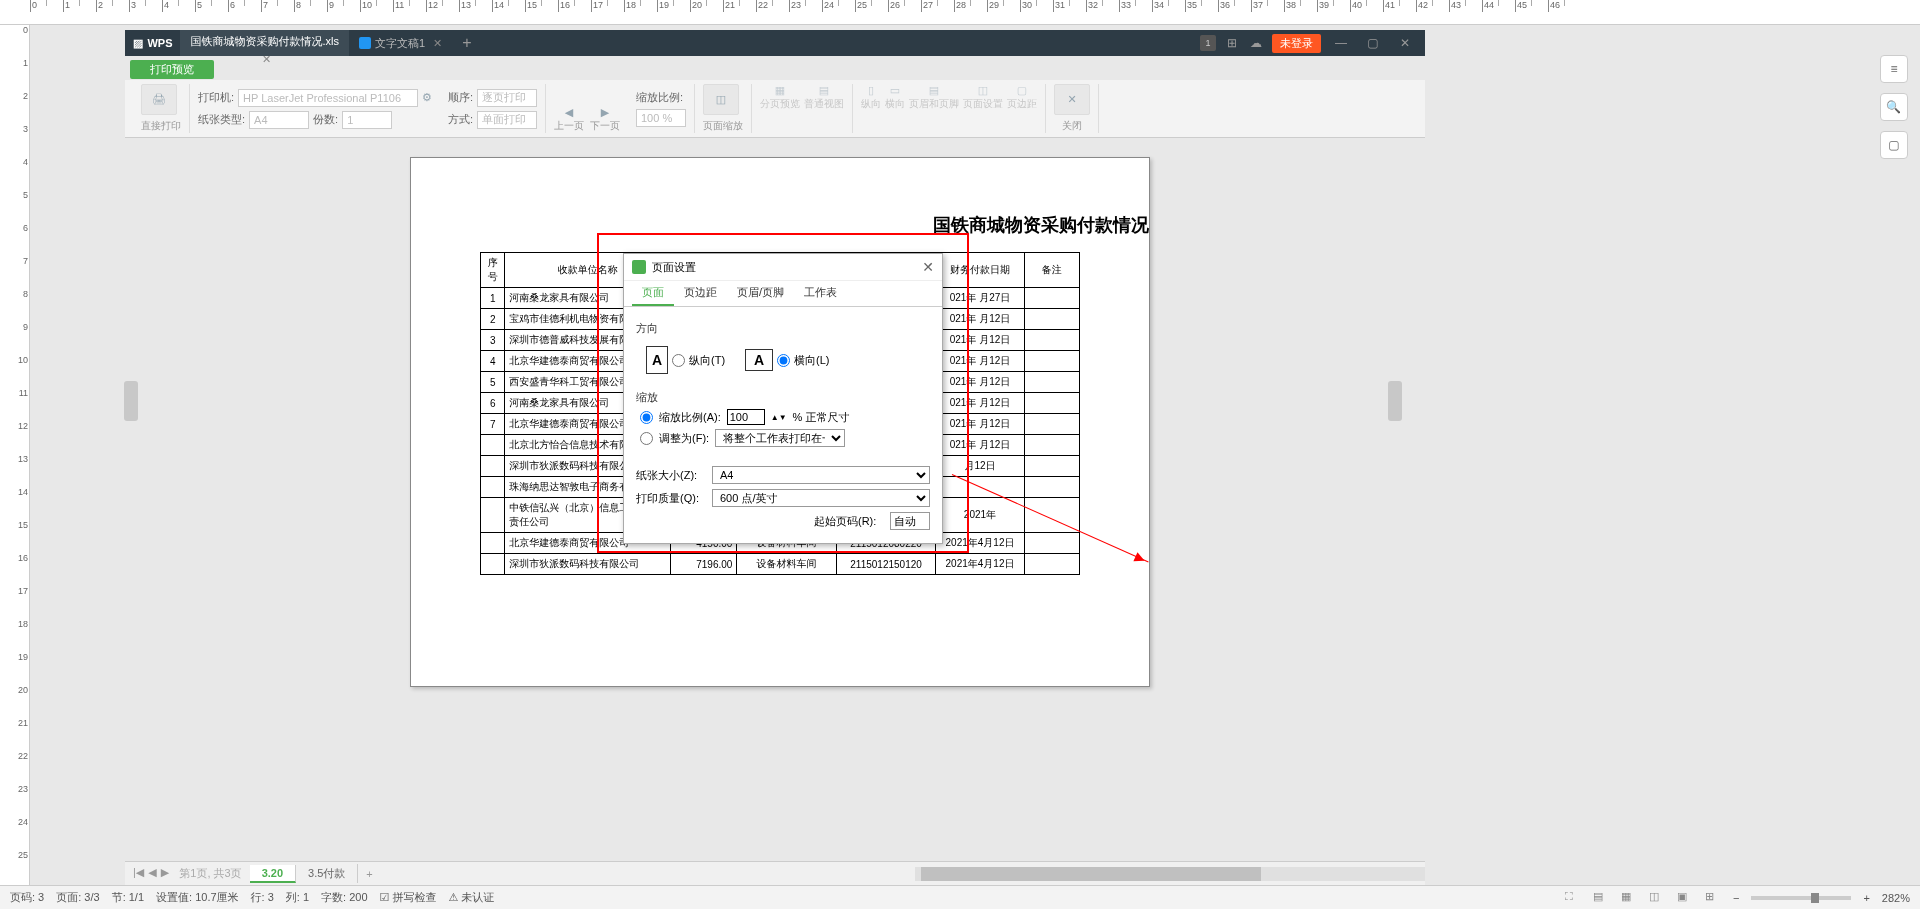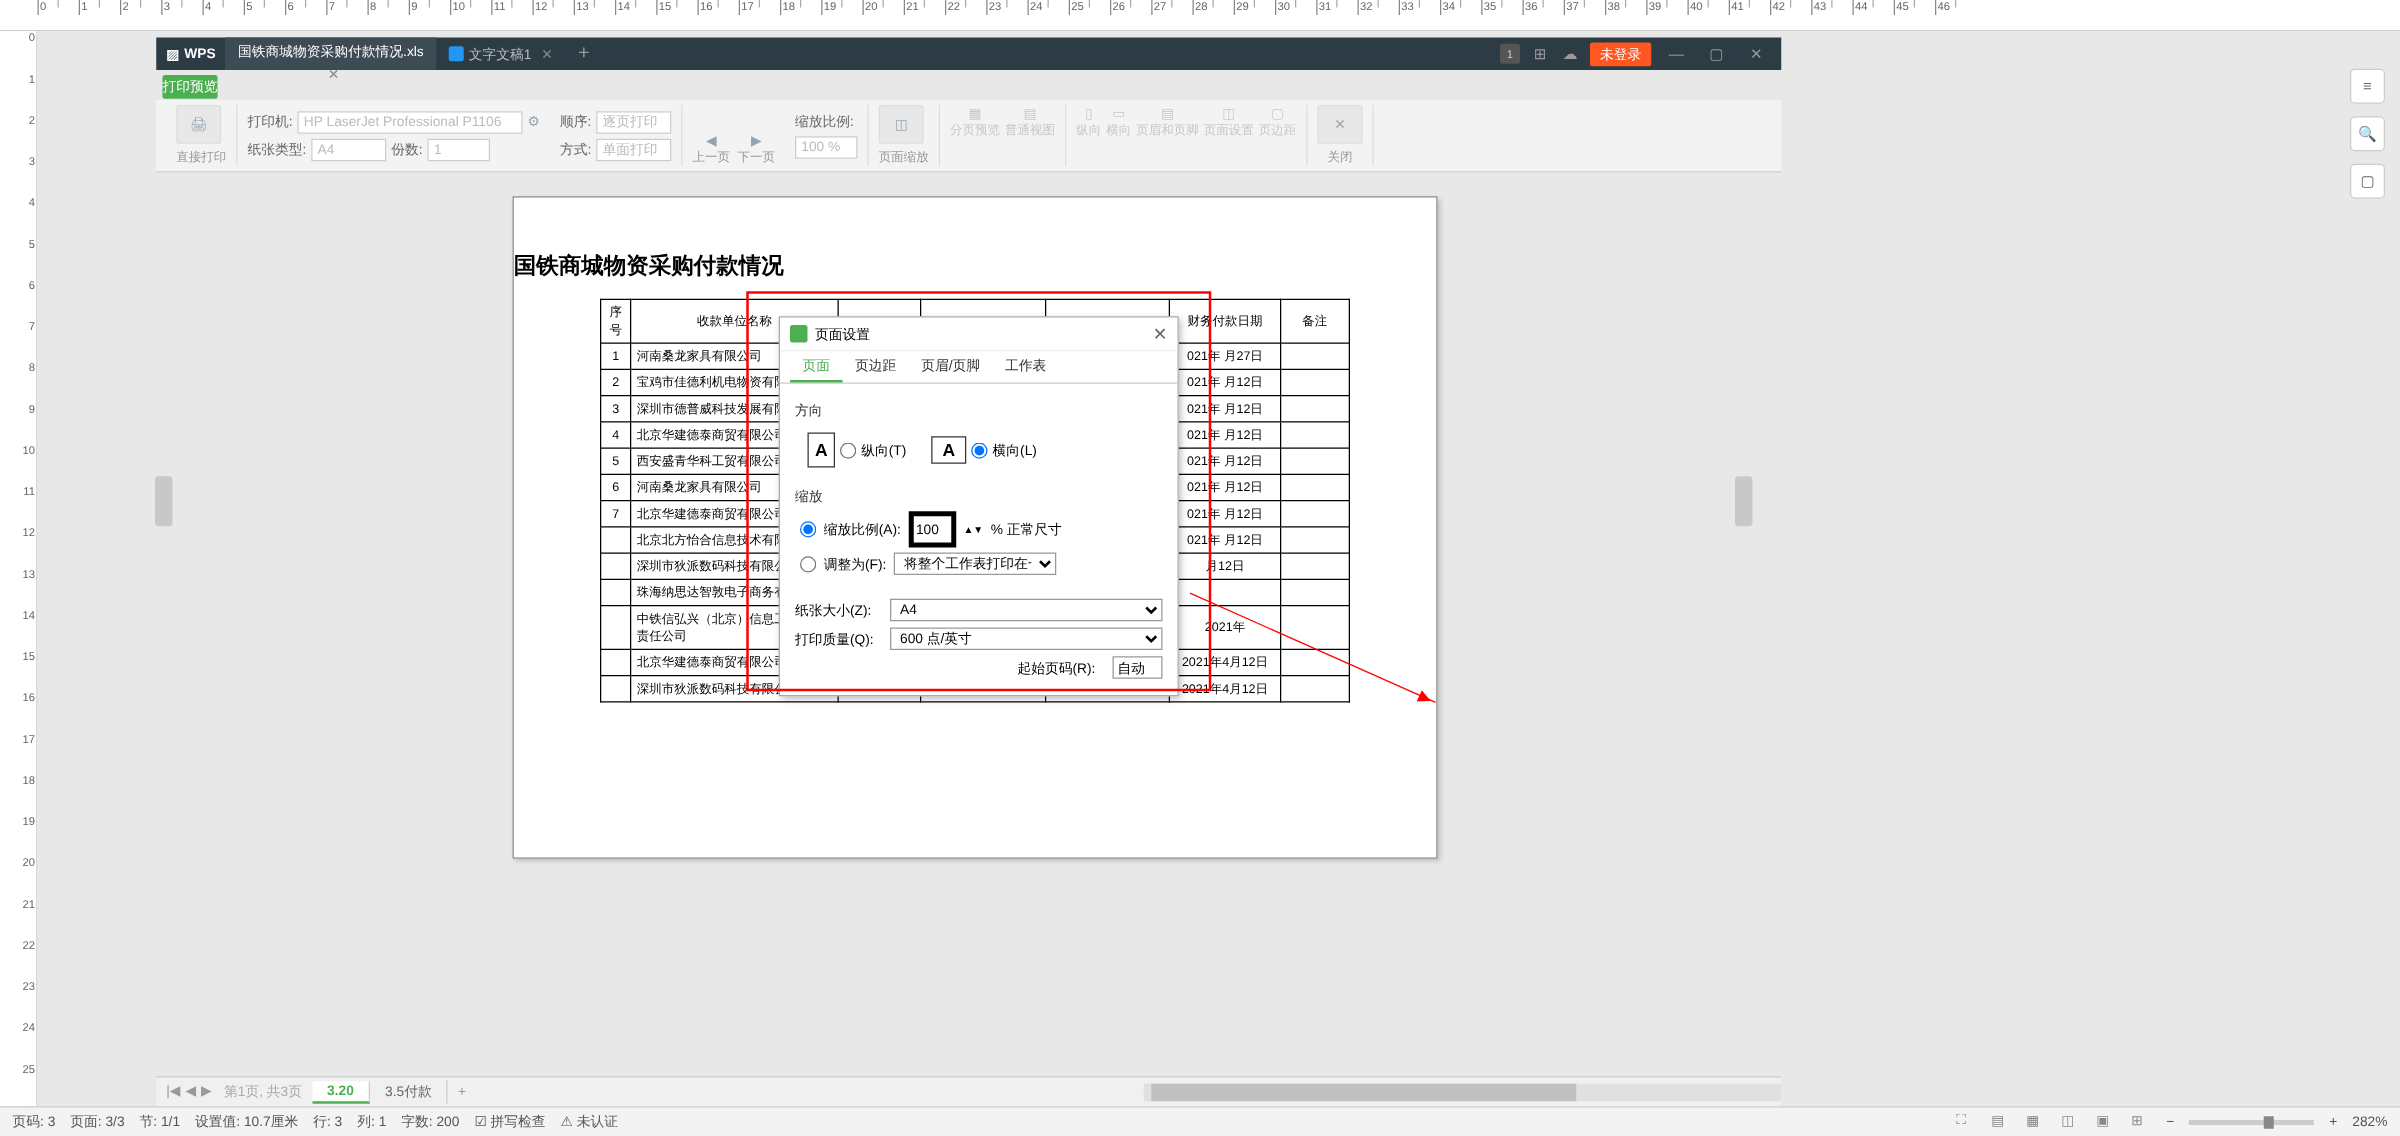--- a/index.html
+++ b/index.html
@@ -29,37 +29,37 @@
     .tab-icon { width: 12px; height: 12px; background: #4caf50; border-radius: 2px; display: inline-block; }
     .tab-icon.blue { background: #2196f3; }
     .tab-close { color: #888; margin-left: 4px; }
     .tab-plus { padding: 0 10px; color: #999; font-size: 16px; }
     .header-right { margin-left: auto; display: flex; align-items: center; gap: 8px; padding-right: 8px; }
     .hdr-icon { width: 16px; height: 16px; color: #999; display: flex; align-items: center; justify-content: center; }
     .login-btn { background: #ff5722; color: #fff; padding: 2px 8px; font-size: 11px; border-radius: 2px; }
     .win-btn { color: #999; width: 24px; text-align: center; }
     
     
-    .preview-badge { position: absolute; top: 35px; left: 100px; background: #4caf50; color: #fff; padding: 2px 0; font-size: 11px; border-radius: 2px; }
+    .preview-badge { position: absolute; top: 35px; left: 100px; background: #4caf50; color: #fff; padding: 2px 20px; font-size: 11px; border-radius: 2px; }
     
     
     .toolbar { position: absolute; top: 55px; left: 95px; width: 1300px; height: 58px; background: #f3f3f3; border-bottom: 1px solid #ccc; display: flex; align-items: center; padding: 4px 8px; font-size: 11px; color: #666; }
     .toolbar-section { display: flex; flex-direction: column; gap: 4px; padding: 0 8px; border-right: 1px solid #ddd; height: 100%; justify-content: center; }
     .toolbar-section.no-border { border: none; }
     .toolbar-icon { width: 36px; height: 36px; background: #e8e8e8; border: 1px solid #ddd; border-radius: 2px; display: flex; align-items: center; justify-content: center; color: #94a5b0; }
     .toolbar-label { font-size: 10px; color: #999; text-align: center; }
     .toolbar-row { display: flex; align-items: center; gap: 4px; white-space: nowrap; }
     .toolbar-select { border: 1px solid #ccc; background: #fff; padding: 1px 4px; font-size: 11px; height: 18px; color: #bbb; }
     .toolbar-select.w180 { width: 180px; }
     .toolbar-select.w50 { width: 50px; }
     .toolbar-select.w60 { width: 60px; }
     
     
     .page-preview { position: absolute; top: 132px; left: 380px; width: 740px; height: 530px; background: #fff; border: 1px solid #888; box-shadow: 2px 2px 4px rgba(0,0,0,0.2); }
-    .doc-title { text-align: left; font-size: 18px; font-weight: bold; margin-top: 42px; font-family: SimSun, serif; }
+    .doc-title { text-align: right; font-size: 18px; font-weight: bold; margin-top: 55px; font-family: SimSun, serif; }
     .doc-table { margin: 15px auto; border-collapse: collapse; width: 600px; font-size: 10px; }
     .doc-table th, .doc-table td { border: 1px solid #000; padding: 3px 4px; text-align: center; height: 20px; }
     .doc-table th { font-weight: normal; }
     .doc-table td.left { text-align: left; }
     .doc-table td.right { text-align: right; }
     
     
     .dialog { position: absolute; top: 228px; left: 593px; width: 320px; background: #fff; border: 1px solid #aaa; box-shadow: 2px 2px 6px rgba(0,0,0,0.3); z-index: 100; }
     .dialog-header { display: flex; align-items: center; padding: 5px 8px; border-bottom: 1px solid #eee; }
     .dialog-header-icon { width: 14px; height: 14px; background: #4caf50; border-radius: 2px; margin-right: 6px; }
@@ -68,21 +68,21 @@
     .dialog-tabs { display: flex; border-bottom: 1px solid #ccc; padding: 0 8px; }
     .dialog-tab { padding: 4px 10px; font-size: 11px; color: #333; cursor: pointer; }
     .dialog-tab.active { border-bottom: 2px solid #4caf50; color: #4caf50; }
     .dialog-body { padding: 8px 12px; }
     .group-label { font-size: 11px; color: #333; margin: 6px 0 4px; }
     .orient-row { display: flex; gap: 20px; padding: 6px 0 10px 10px; align-items: center; }
     .orient-opt { display: flex; align-items: center; gap: 4px; font-size: 11px; }
     .orient-preview { width: 22px; height: 28px; border: 1px solid #333; display: flex; align-items: center; justify-content: center; font-size: 14px; font-weight: bold; }
     .orient-preview.land { width: 28px; height: 22px; }
     .scale-row { display: flex; align-items: center; gap: 6px; font-size: 11px; margin: 4px 0; padding-left: 4px; }
-    .scale-input { width: 38px; border: 4px solid #000000; height: 29px; font-size: 11px; padding: 0 2px; }
+    .scale-input { width: 38px; border: 1px solid #000000; height: 16px; font-size: 11px; padding: 0 2px; }
     .dialog-select { border: 1px solid #999; padding: 1px 3px; font-size: 11px; height: 18px; background: #fff; }
     .paper-row { display: flex; align-items: center; gap: 6px; font-size: 11px; margin: 5px 0; justify-content: flex-end; }
     .paper-row label { width: 70px; }
     .dialog-footer { display: flex; gap: 10px; padding: 8px 12px 12px; }
     .dialog-btn { padding: 3px 12px; font-size: 11px; border: 1px solid #999; background: #fff; cursor: pointer; }
     .dialog-btn.primary { border: 1px solid #3a96dd; color: #333; }
     .footer-spacer { flex: 1; }
     
     
     .red-box { position: absolute; border: 2px solid red; pointer-events: none; z-index: 200; }

